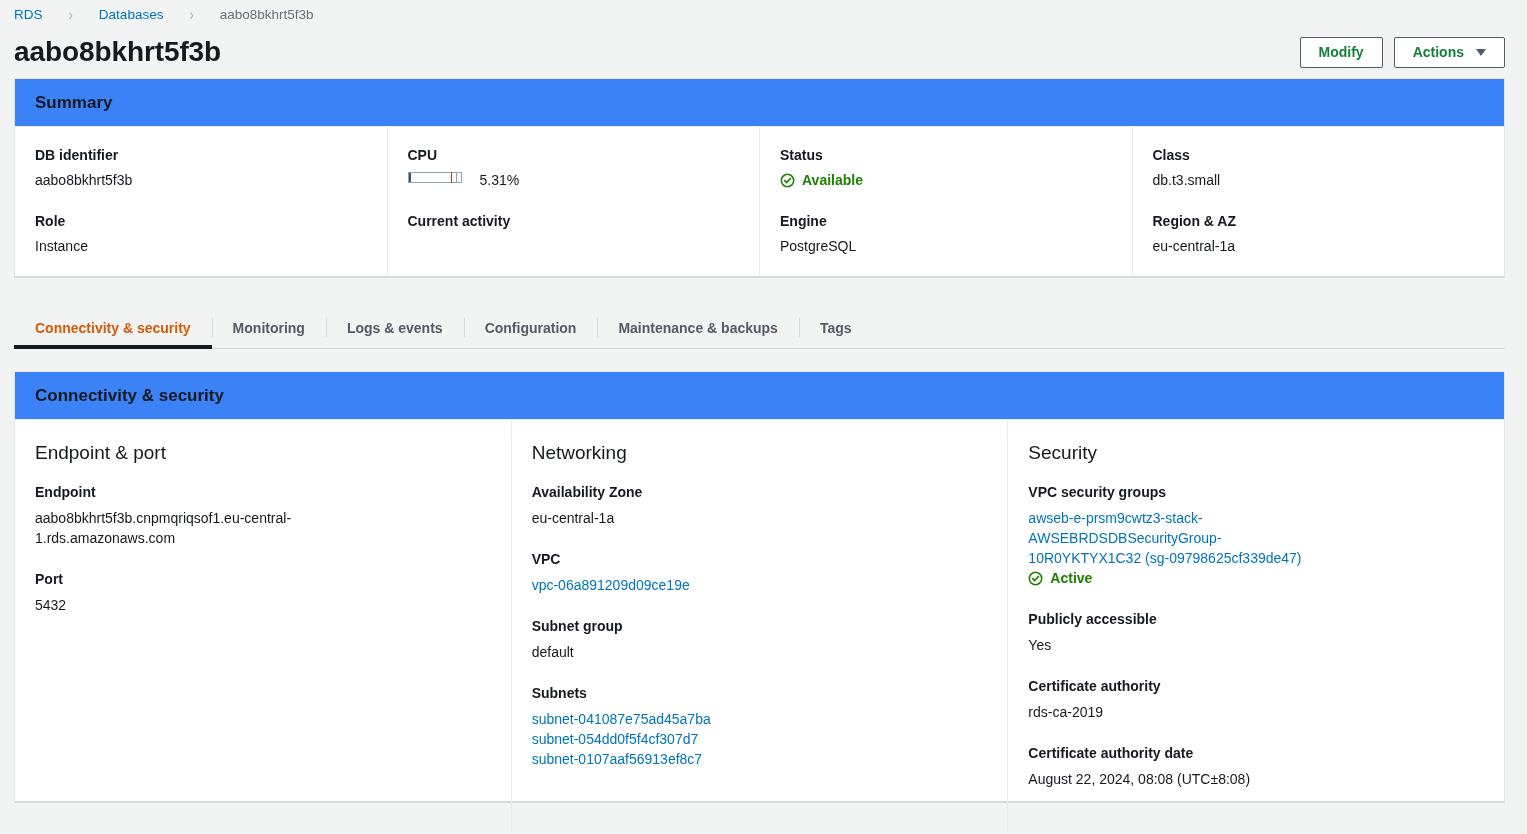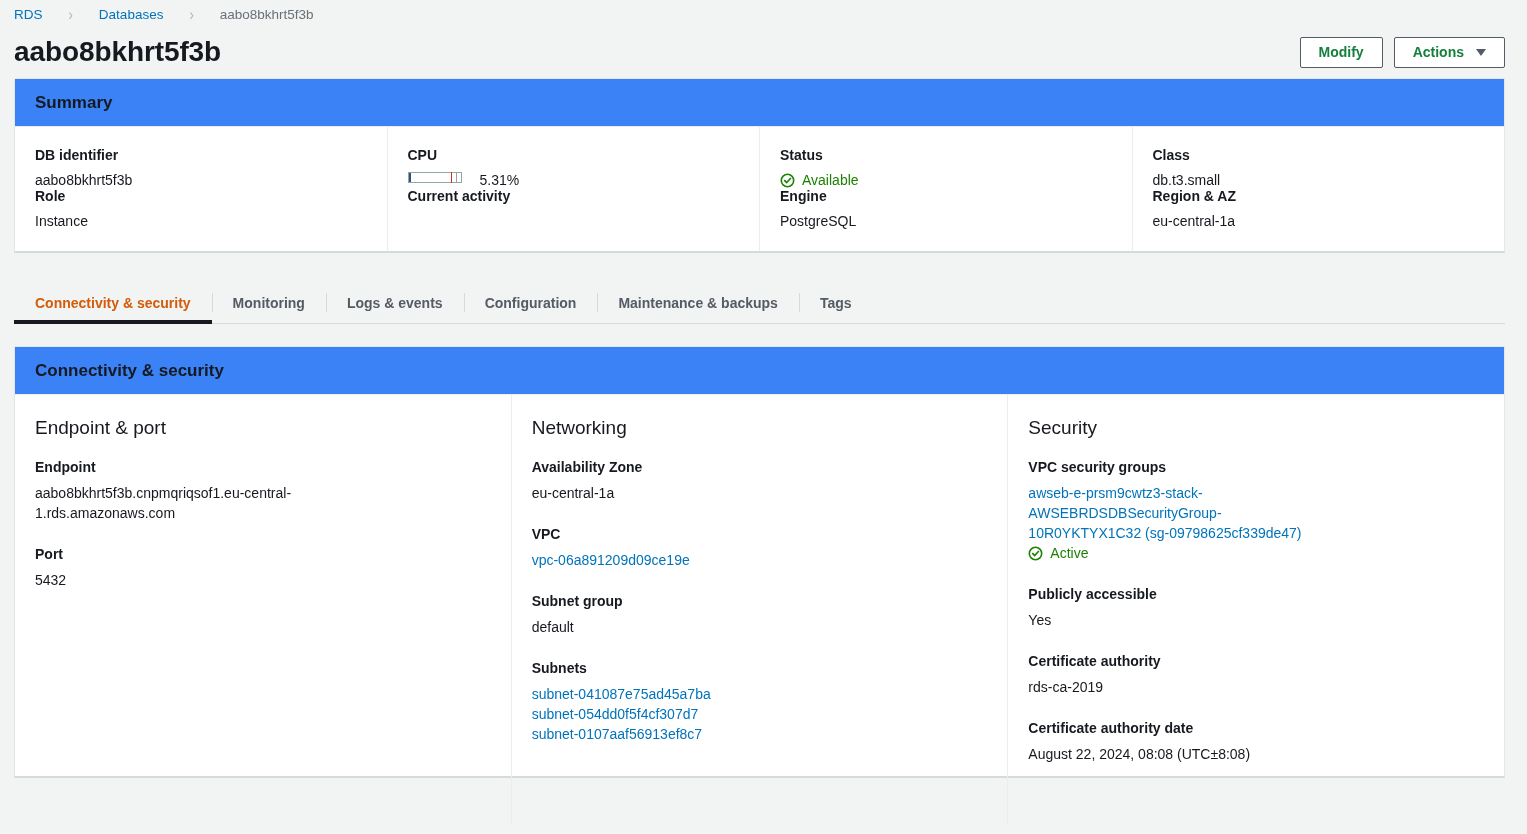--- a/index.html
+++ b/index.html
@@ -95,21 +95,21 @@
   .sum-label {
     font-size: 14px;
     font-weight: 700;
     color: #16191f;
     margin-bottom: 9px;
   }
   .sum-value {
     font-size: 14px;
     color: #16191f;
   }
-  .sum-block + .sum-block { }
+  .sum-block + .sum-block { margin-top: 25px; }
 
   
   .meter-row { display: flex; align-items: flex-start; gap: 18px; }
   .meter {
     position: relative;
     width: 49px; height: 11px;
     border: 1px solid #95a5a6;
     background: #ffffff;
   }
   .meter-fill {
@@ -124,21 +124,21 @@
   .meter-cap {
     width: 5px; height: 11px;
     border: 1px solid #95a5a6;
     border-left: none;
     background: #ffffff;
   }
   .meter-group { display: flex; align-items: center; }
 
   
   .status-row { display: flex; align-items: center; gap: 7px; }
-  .status-ok { color: #1d8102; font-size: 14px; }
+  .status-ok { color: #1d8102; font-size: 14px; font-weight: bold; }
   .icon-check { flex: 0 0 auto; display: block; }
 
   
   .tabs-wrap {
     margin: 31px 22px 0 14px;
     position: relative;
   }
   .tabs {
     display: flex;
     align-items: stretch;

